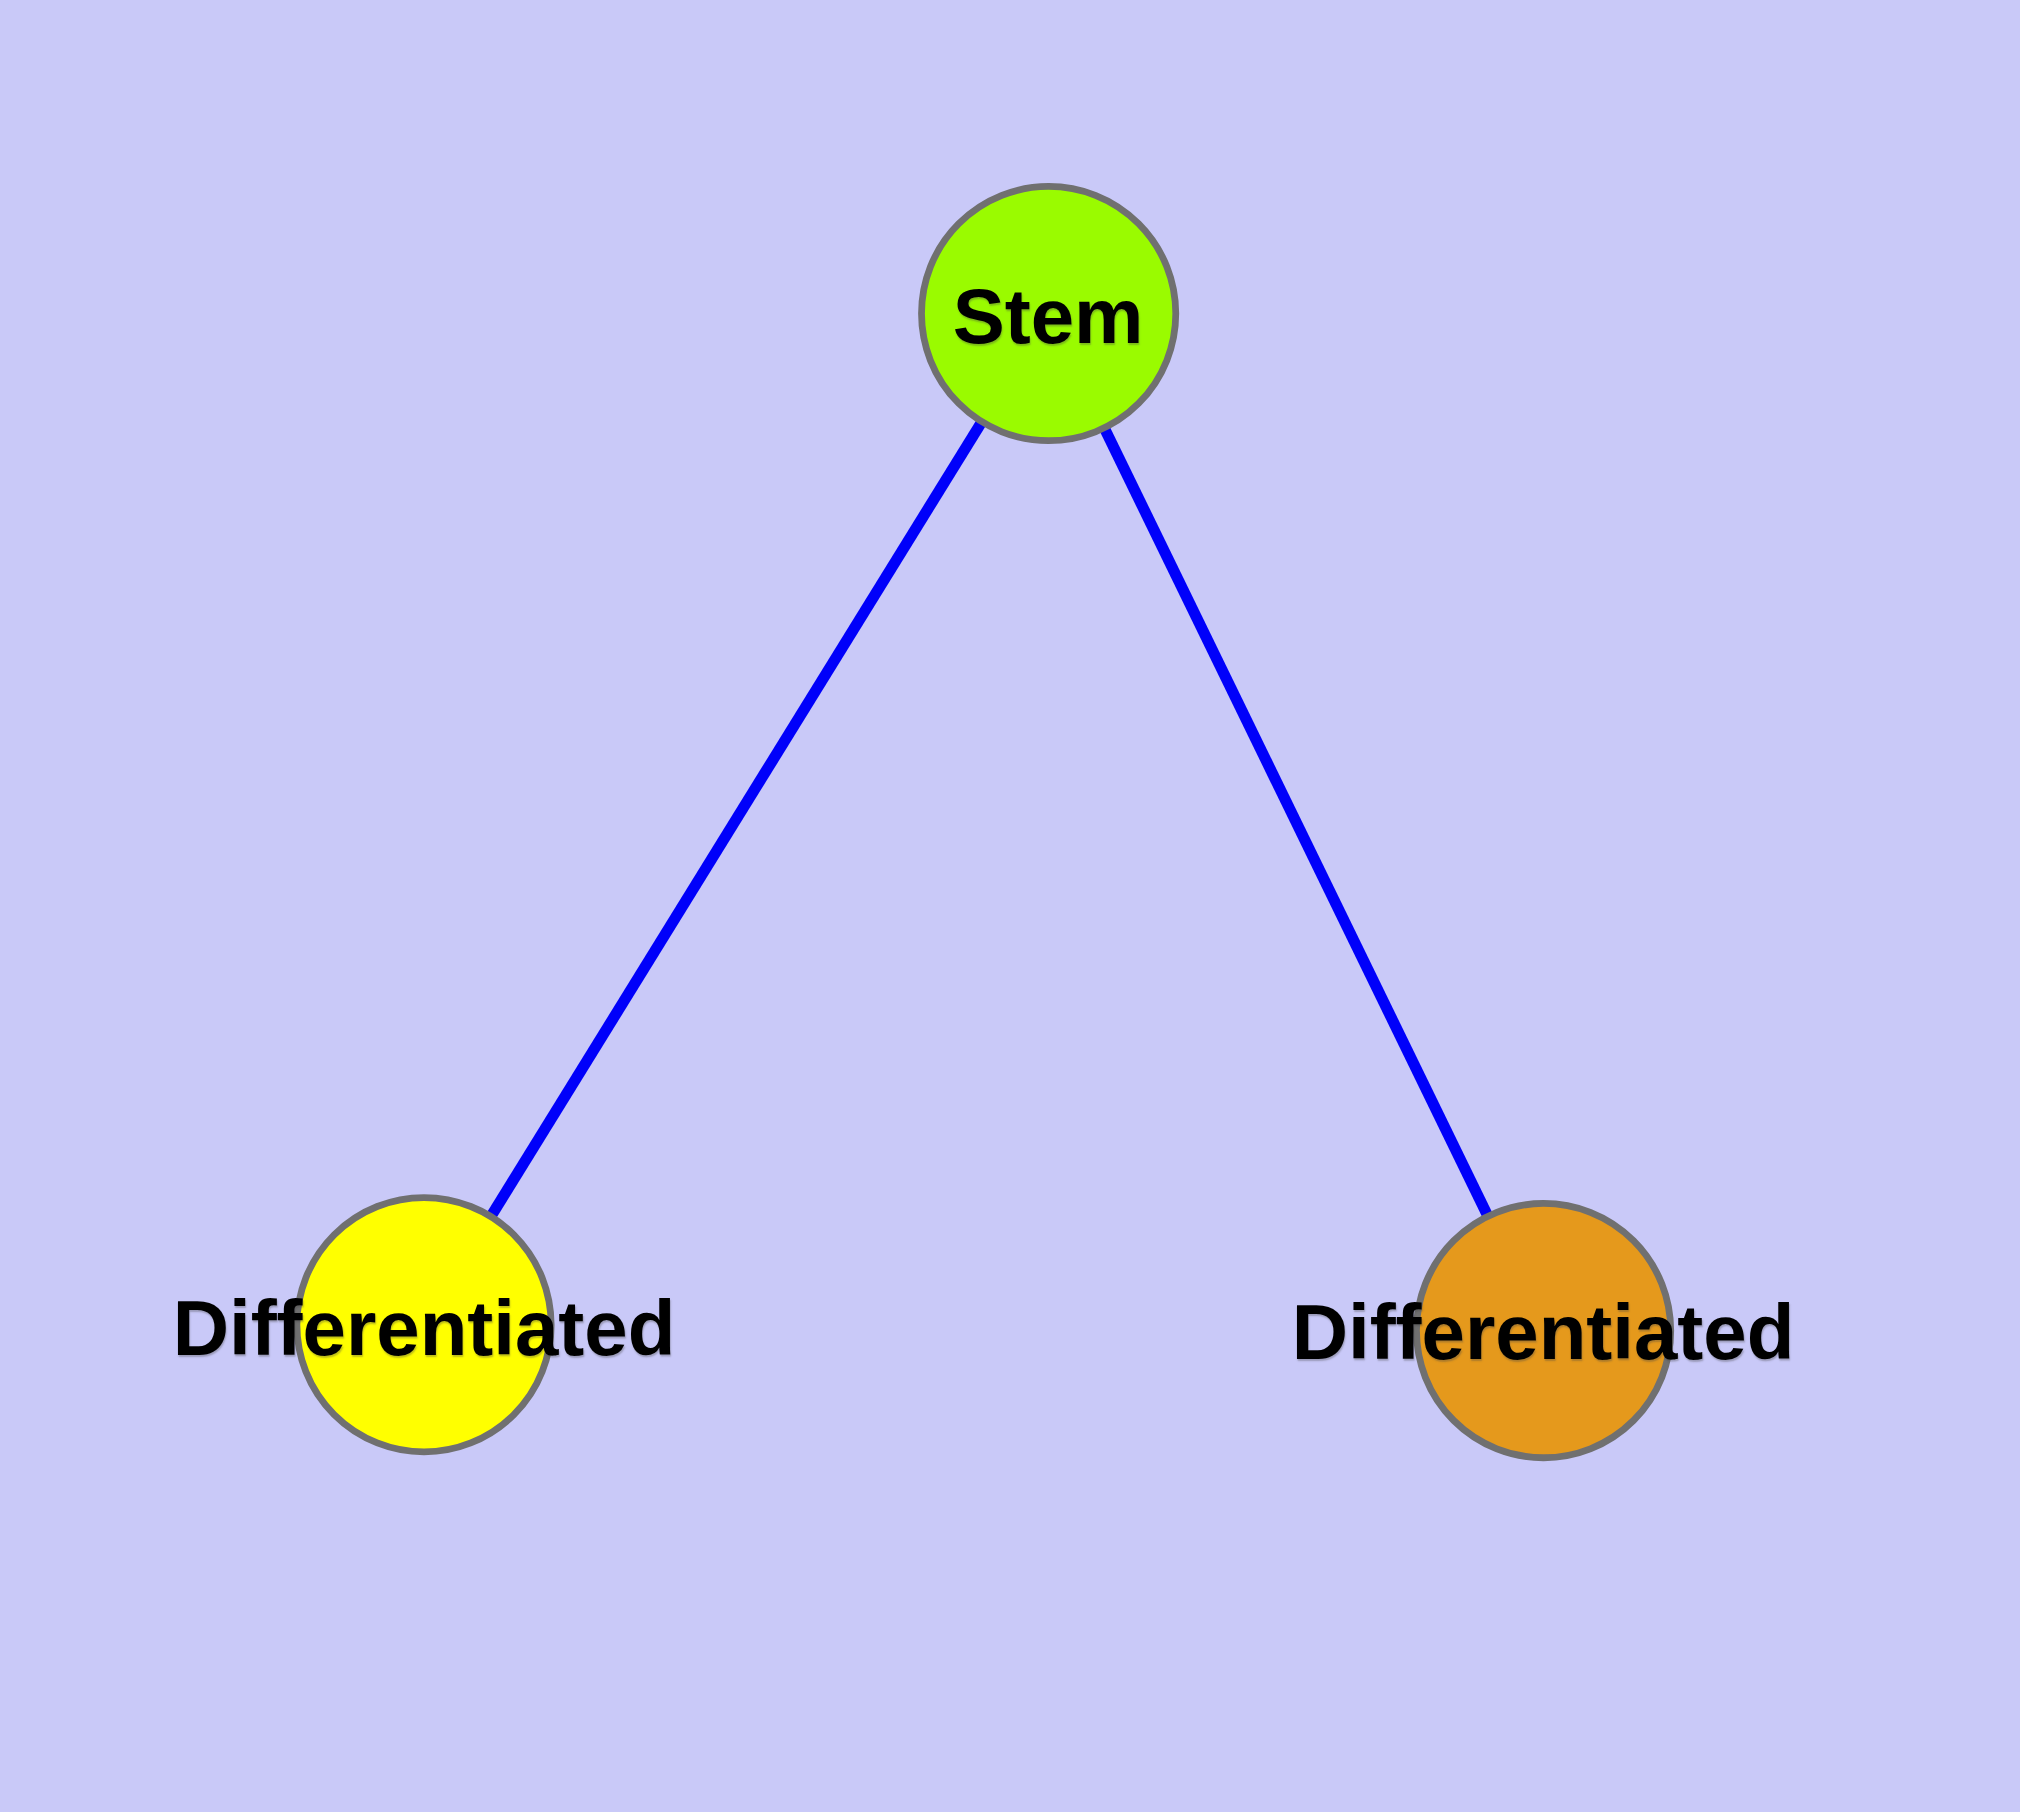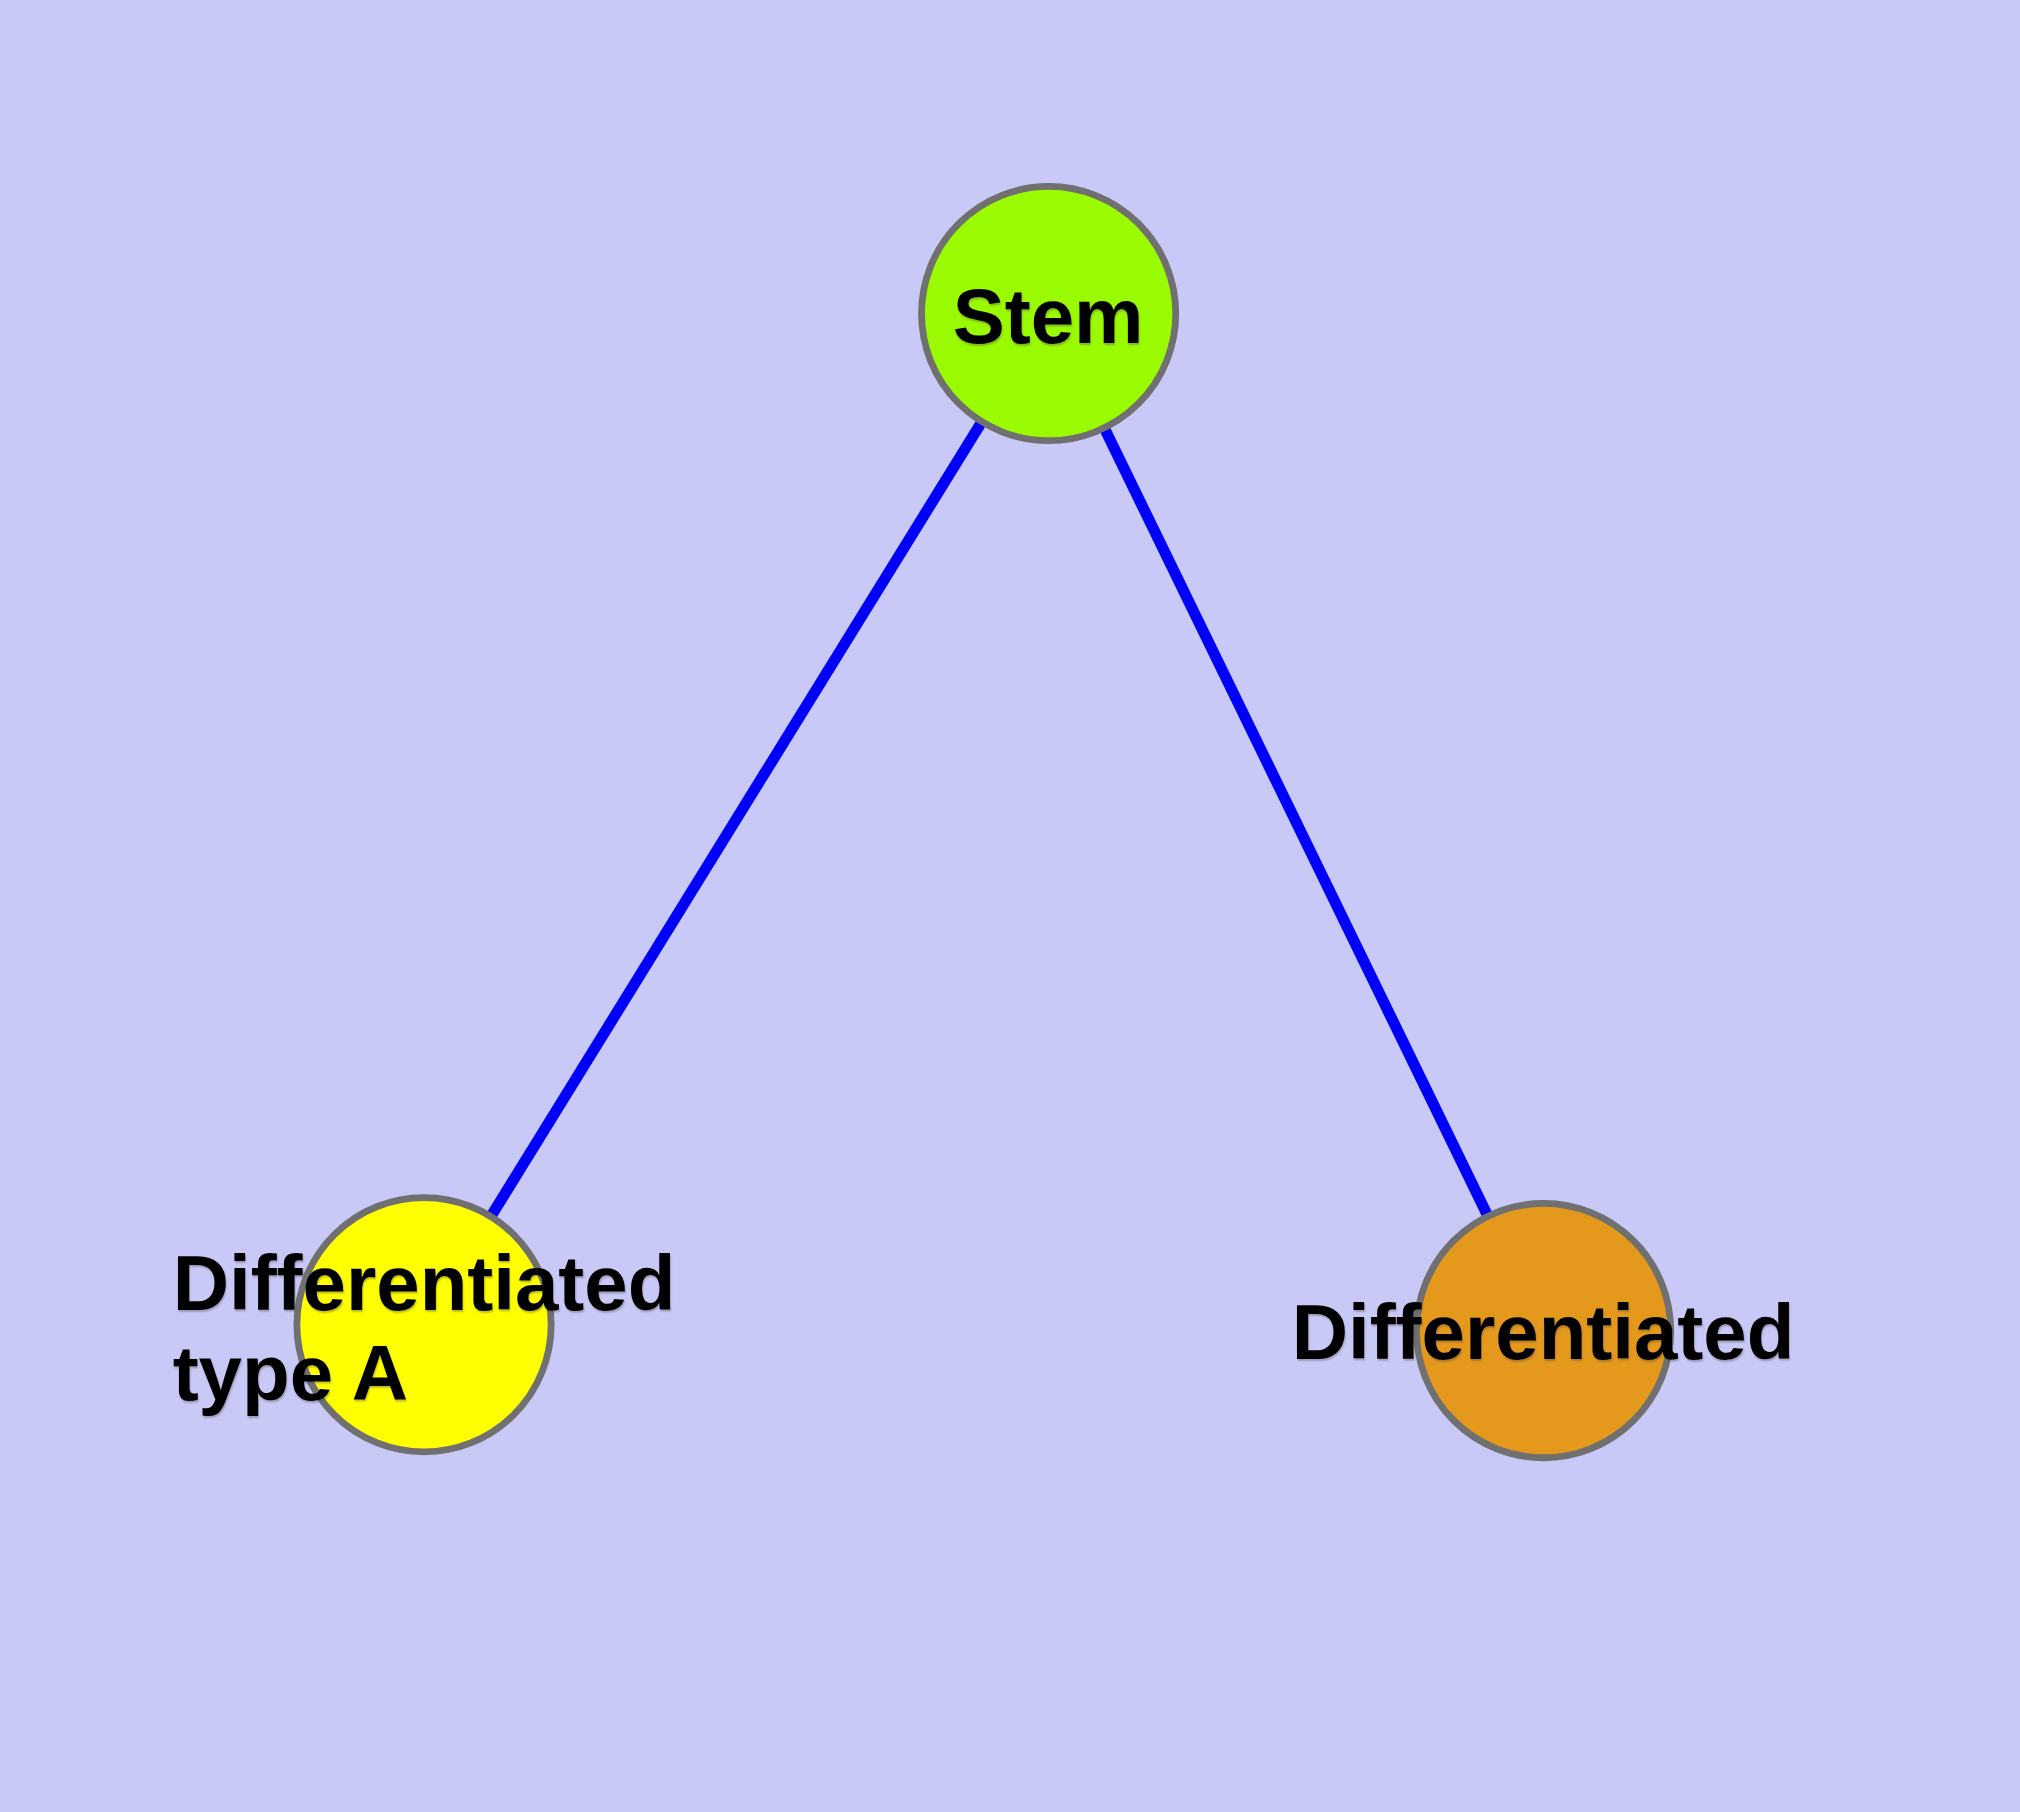--- a/index.html
+++ b/index.html
@@ -28,21 +28,21 @@
   .node-circle {
     stroke-width: 8px;
   }
   .node-label {
     position: absolute;
     transform: translate(-50%, -50%);
     font-size: 78px;
     font-weight: bold;
     line-height: 90px;
     color: #000000;
-    text-align: left;
+    text-align: right;
     white-space: nowrap;
     text-shadow: 0.8px 1.7px 1.7px rgba(70,70,70,0.35);
   }
   #label-stem   { left: 1048px; top: 316px;  }
   #label-type-a { left: 424px;  top: 1328px; }
   #label-type-b { left: 1543px; top: 1332px; }
 </style>
 </head>
 <body>
 
@@ -62,21 +62,20 @@
 
     <circle class="node-circle" cx="1821" cy="1570" r="150" fill="#E5991C" stroke="#707070"></circle>
   </svg>
 
   <div class="node-label" id="label-stem">
     <div>Stem</div>
   </div>
 
   <div class="node-label" id="label-type-a">
     <div>Differentiated</div>
-    <div>type A</div>
   </div>
 
   <div class="node-label" id="label-type-b">
     <div>Differentiated</div>
   </div>
 
 </div>
 
 
 </body></html>

